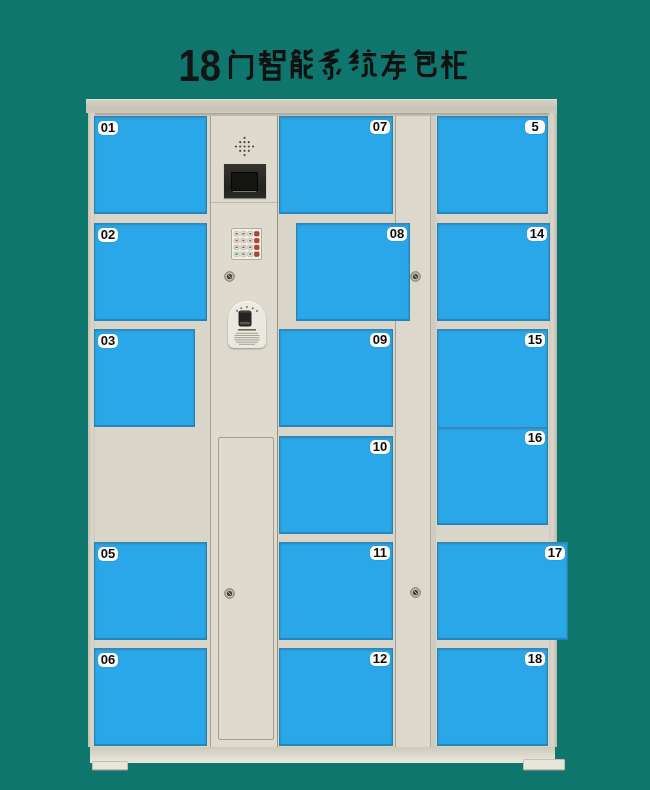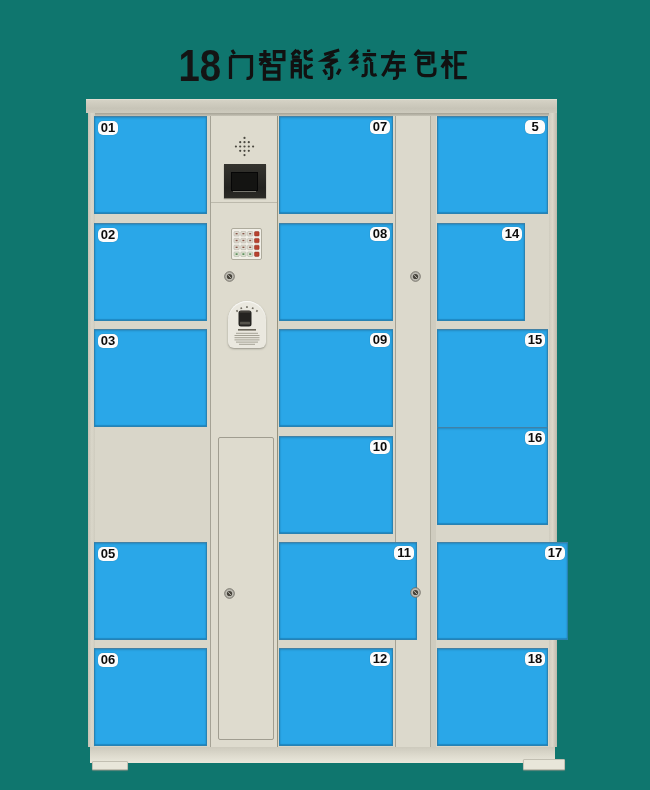--- a/index.html
+++ b/index.html
@@ -65,53 +65,53 @@
 <div id="strip" style="position:absolute;left:395px;top:116px;width:41px;height:631px;background:#dcd9cc;border-left:1px solid #a5a295;border-right:1px solid #96937f;box-sizing:border-box;"></div>
 
 <div style="position:absolute;left:430px;top:116px;width:6px;height:631px;background:#cfccbf;border-left:1px solid #b0ad9f;box-sizing:border-box;"></div>
 
 <div class="door" style="left:94px;top:116px;width:113px;height:98px;">
       <div class="lab tl">01</div>
     </div>
 <div class="door" style="left:94px;top:223px;width:113px;height:98px;">
       <div class="lab tl">02</div>
     </div>
-<div class="door" style="left:94px;top:329px;width:113px;height:98px;">
+<div class="door" style="left:94px;top:329px;width:101px;height:98px;">
       <div class="lab tl">03</div>
     </div>
 <div class="door" style="left:94px;top:542px;width:113px;height:98px;padding-left:12px;">
       <div class="lab tl">05</div>
     </div>
 <div class="door" style="left:94px;top:648px;width:113px;height:98px;">
       <div class="lab tl">06</div>
     </div>
 
 <div class="door" style="left:279px;top:116px;width:114px;height:98px;">
       <div class="lab tr">07</div>
     </div>
-<div class="door" style="left:279px;top:223px;width:114px;height:98px;">
+<div class="door" style="left:296px;top:223px;width:114px;height:98px;">
       <div class="lab tr">08</div>
     </div>
 <div class="door" style="left:279px;top:329px;width:114px;height:98px;">
       <div class="lab tr">09</div>
     </div>
 <div class="door" style="left:279px;top:436px;width:114px;height:98px;padding-left:6px;">
       <div class="lab tr">10</div>
     </div>
-<div class="door" style="left:279px;top:542px;width:138px;height:98px;">
+<div class="door" style="left:279px;top:542px;width:114px;height:98px;">
       <div class="lab tr">11</div>
     </div>
 <div class="door" style="left:279px;top:648px;width:114px;height:98px;">
       <div class="lab tr">12</div>
     </div>
 
 <div class="door" style="left:437px;top:116px;width:111px;height:98px;">
       <div class="lab tr">5</div>
     </div>
-<div class="door" style="left:437px;top:223px;width:88px;height:98px;">
+<div class="door" style="left:437px;top:223px;width:113px;height:98px;">
       <div class="lab tr">14</div>
     </div>
 <div class="door" style="left:437px;top:329px;width:111px;height:110px;">
       <div class="lab tr">15</div>
     </div>
 <div class="door" style="left:437px;top:427px;width:111px;height:98px;">
       <div class="lab tr">16</div>
     </div>
 <div class="door" style="left:437px;top:542px;width:131px;height:98px;">
       <div class="lab tr">17</div>

